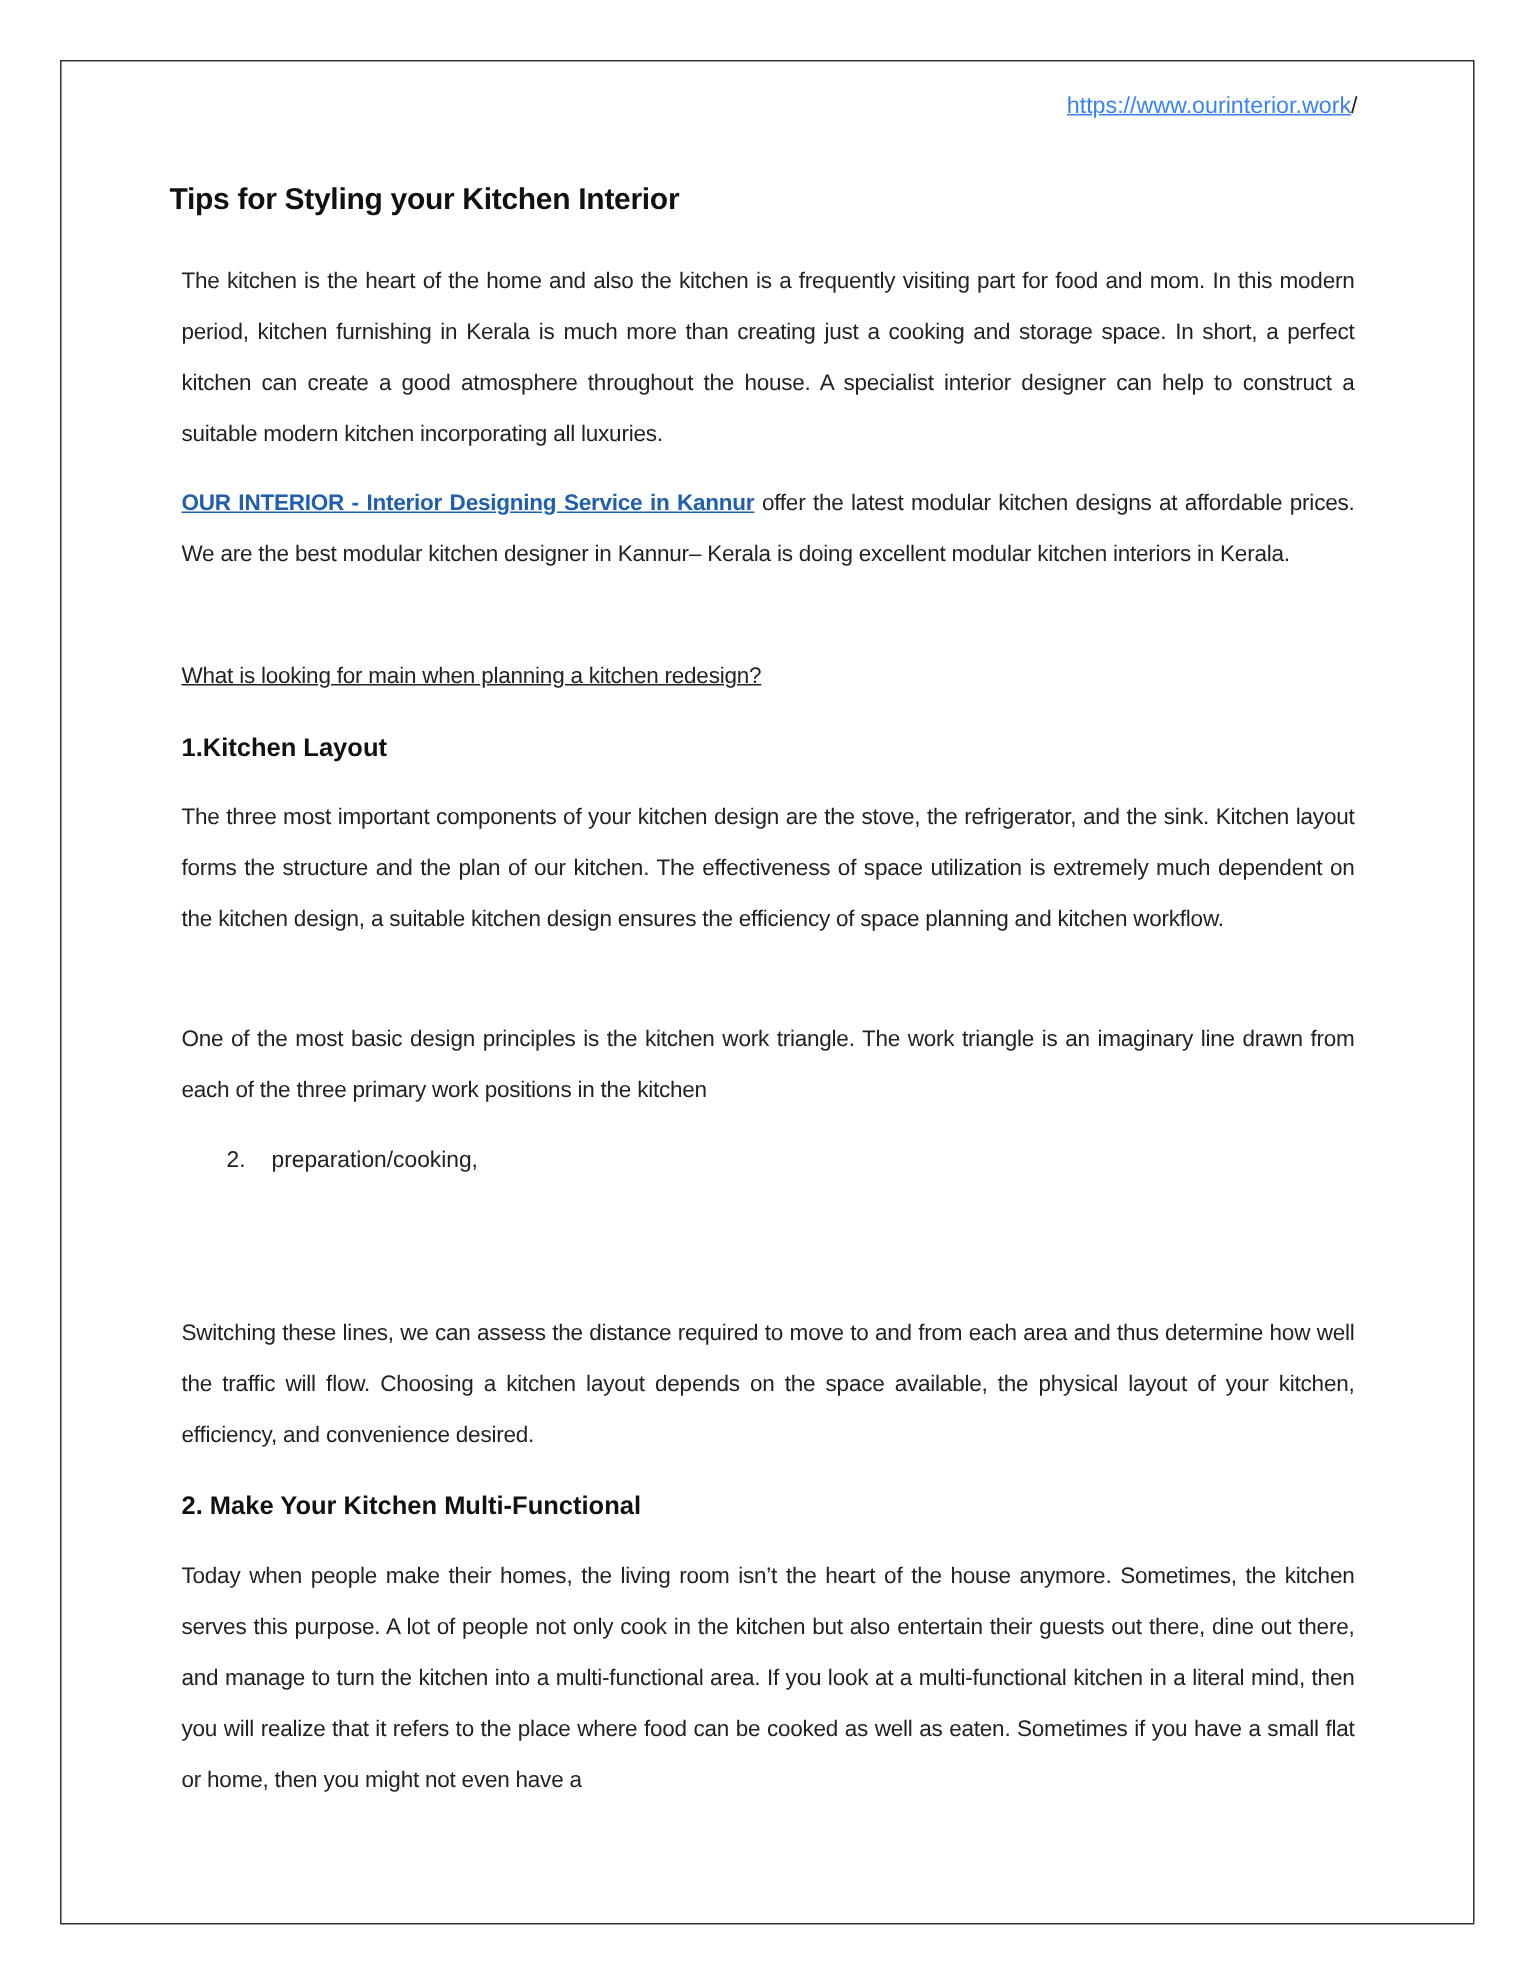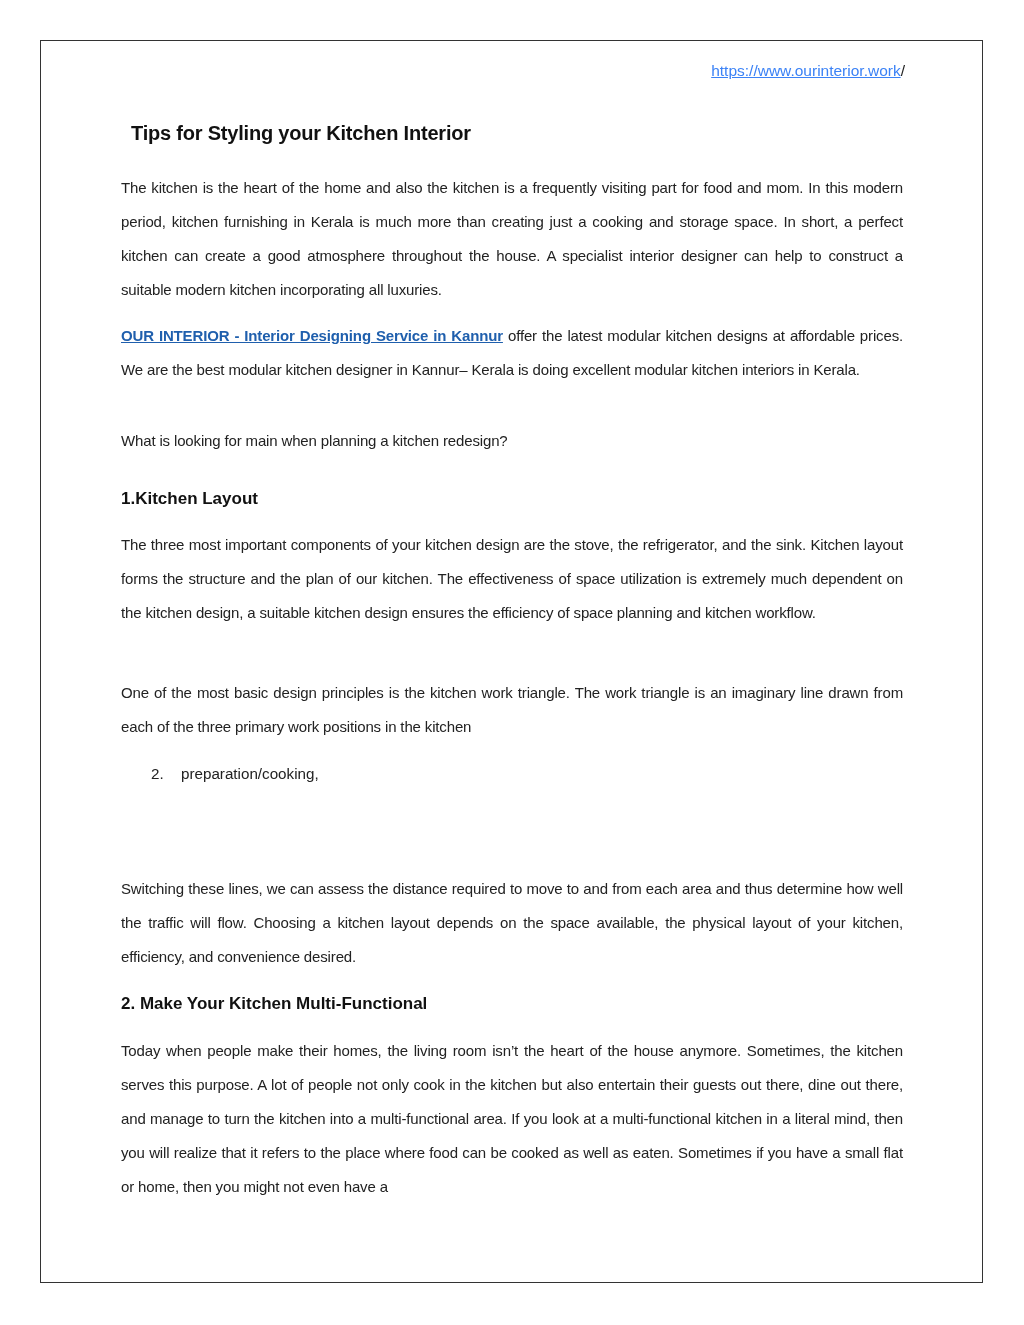--- a/index.html
+++ b/index.html
@@ -2,21 +2,21 @@
 <html><head>
 <meta charset="utf-8">
 <style>
   html, body { margin: 0; padding: 0; background: #ffffff; }
   body { width: 1024px; height: 1325px; position: relative; overflow: hidden;
          font-family: "Liberation Sans", sans-serif; color: #222; }
   .page-frame { position: absolute; left: 40px; top: 40px; width: 943px; height: 1243px;
                 border: 1px solid #333; box-sizing: border-box; }
   .header-link { position: absolute; top: 62px; right: 119px; font-size: 15.5px; color: #222; }
   .header-link a { color: #3b82f6; text-decoration: underline; }
-  .title { position: absolute; left: 131px; top: 122px; font-size: 20px; font-weight: bold; color: #111; margin: 0; letter-spacing: -0.2px; }
+  .title { position: absolute; left: 113px; top: 122px; font-size: 20px; font-weight: bold; color: #111; margin: 0; letter-spacing: -0.2px; }
   .para { position: absolute; left: 121px; width: 782px; font-size: 15px; line-height: 34px; margin: 0; text-align: justify; letter-spacing: -0.15px; }
   .para a { color: #1f5fad; font-weight: bold; text-decoration: underline; margin-top: 18px; }
   .heading { position: absolute; left: 121px; font-size: 17px; font-weight: bold; margin: 0; color: #111; }
   .list { position: absolute; left: 121px; margin: 0; padding: 0; list-style: none; font-size: 15.2px; }
   .list li { height: 34px; line-height: 34px; }
   .list .num { display: inline-block; width: 30px; padding-left: 30px; }
 </style>
 </head>
 <body>
 
@@ -25,21 +25,21 @@
 <div class="header-link">
   <a>https://www.ourinterior.work</a><span>/</span>
 </div>
 
 <h1 class="title">Tips for Styling your Kitchen Interior</h1>
 
 <p class="para" style="top:171px;">The kitchen is the heart of the home and also the kitchen is a frequently visiting part for food and mom. In this modern period, kitchen furnishing in Kerala is much more than creating just a cooking and storage space. In short, a perfect kitchen can create a good atmosphere throughout the house. A specialist interior designer can help to construct a suitable modern kitchen incorporating all luxuries.</p>
 
 <p class="para" style="top:319px;"><a>OUR INTERIOR - Interior Designing Service in Kannur</a><span> offer the latest modular kitchen designs at affordable prices. We are the best modular kitchen designer in Kannur– Kerala is doing excellent modular kitchen interiors in Kerala.</span></p>
 
-<p class="para" style="top:424px;">What is looking for main when planning a kitchen redesign?</p>
+<p class="para" style="top:434px;text-decoration:underline;">What is looking for main when planning a kitchen redesign?</p>
 
 <h2 class="heading" style="top:489px;">1.Kitchen Layout</h2>
 
 <p class="para" style="top:528px;">The three most important components of your kitchen design are the stove, the refrigerator, and the sink. Kitchen layout forms the structure and the plan of our kitchen. The effectiveness of space utilization is extremely much dependent on the kitchen design, a suitable kitchen design ensures the efficiency of space planning and kitchen workflow.</p>
 
 <p class="para" style="top:676px;">One of the most basic design principles is the kitchen work triangle. The work triangle is an imaginary line drawn from each of the three primary work positions in the kitchen</p>
 
 <ol class="list" style="top:757px;">
   <li><span class="num">2.</span><span>preparation/cooking,</span></li>
 </ol>

